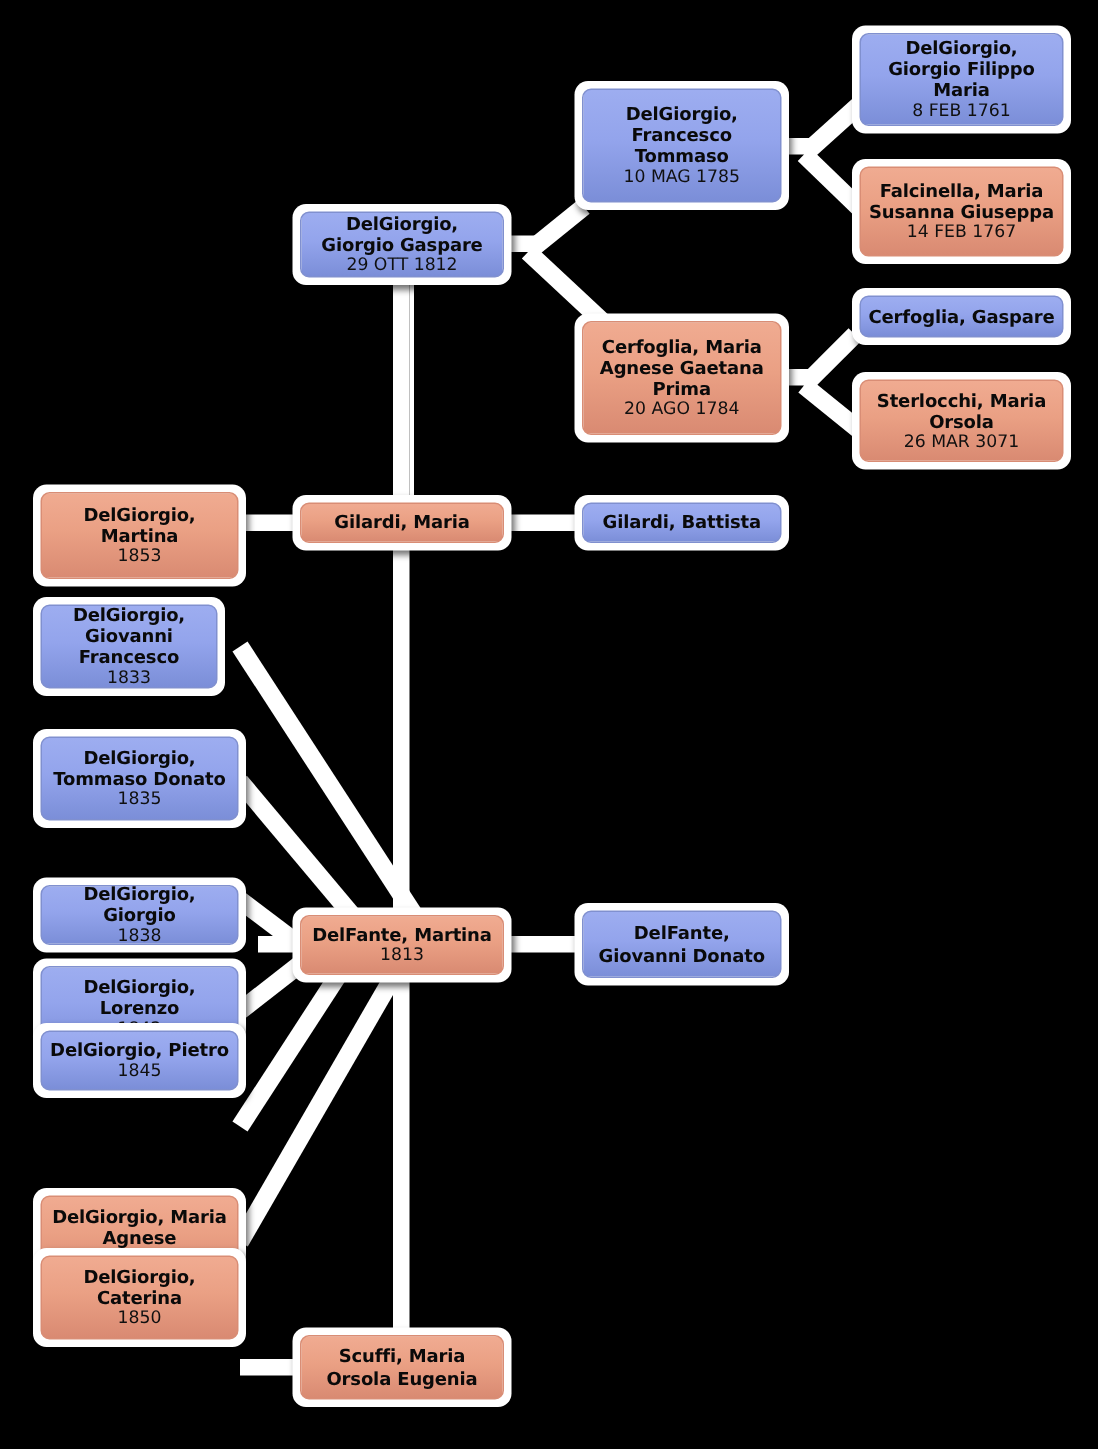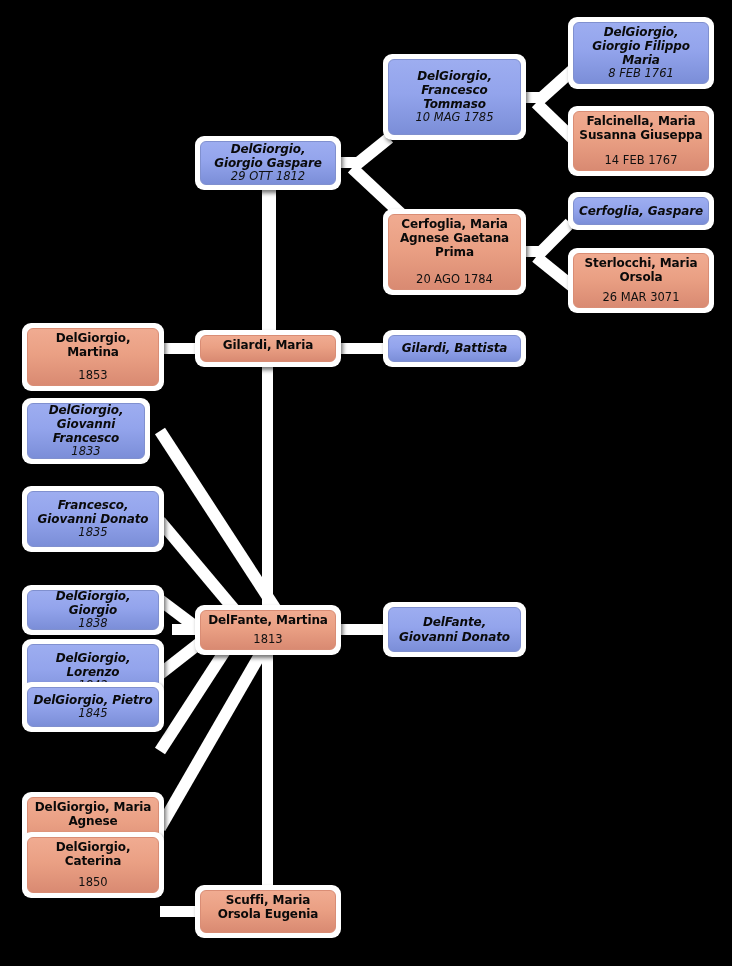--- a/index.html
+++ b/index.html
@@ -48,26 +48,24 @@
     flex-direction: column;
     align-items: center;
     justify-content: center;
     text-align: center;
     padding: 2px 4px;
     line-height: 1.18;
   }
   .node.male .inner {
     background: linear-gradient(180deg, #9dadf0 0%, #93a4ec 45%, #7b8ed8 100%);
     border: 1px solid #8090cf;
-    font-style: italic;
   }
   .node.female .inner {
     background: linear-gradient(180deg, #f0ab91 0%, #eaa084 45%, #d98a72 100%);
     border: 1px solid #d98d75;
-    justify-content: space-between;
   }
   .node .nm {
     font-size: 12px;
     font-weight: bold;
     color: #0a0a0a;
     letter-spacing: -0.1px;
   }
   .node .dt {
     font-size: 11.5px;
     font-weight: normal;
@@ -173,21 +171,21 @@
       </div>
     </div>
     <div class="node male" style="left: 22px; top: 398px; width: 128px; height: 66px;">
       <div class="inner">
         <div class="nm">DelGiorgio, Giovanni Francesco</div>
         <div class="dt">1833</div>
       </div>
     </div>
     <div class="node male" style="left: 22px; top: 486px; width: 142px; height: 66px;">
       <div class="inner">
-        <div class="nm">Francesco, Giovanni Donato</div>
+        <div class="nm">DelGiorgio, Tommaso Donato</div>
         <div class="dt">1835</div>
       </div>
     </div>
     <div class="node male" style="left: 22px; top: 570px; width: 142px; height: 50px; margin-top: 15px;">
       <div class="inner">
         <div class="nm">DelGiorgio, Giorgio</div>
         <div class="dt">1838</div>
       </div>
     </div>
     <div class="node male" style="left: 22px; top: 639px; width: 142px; height: 66px;">

